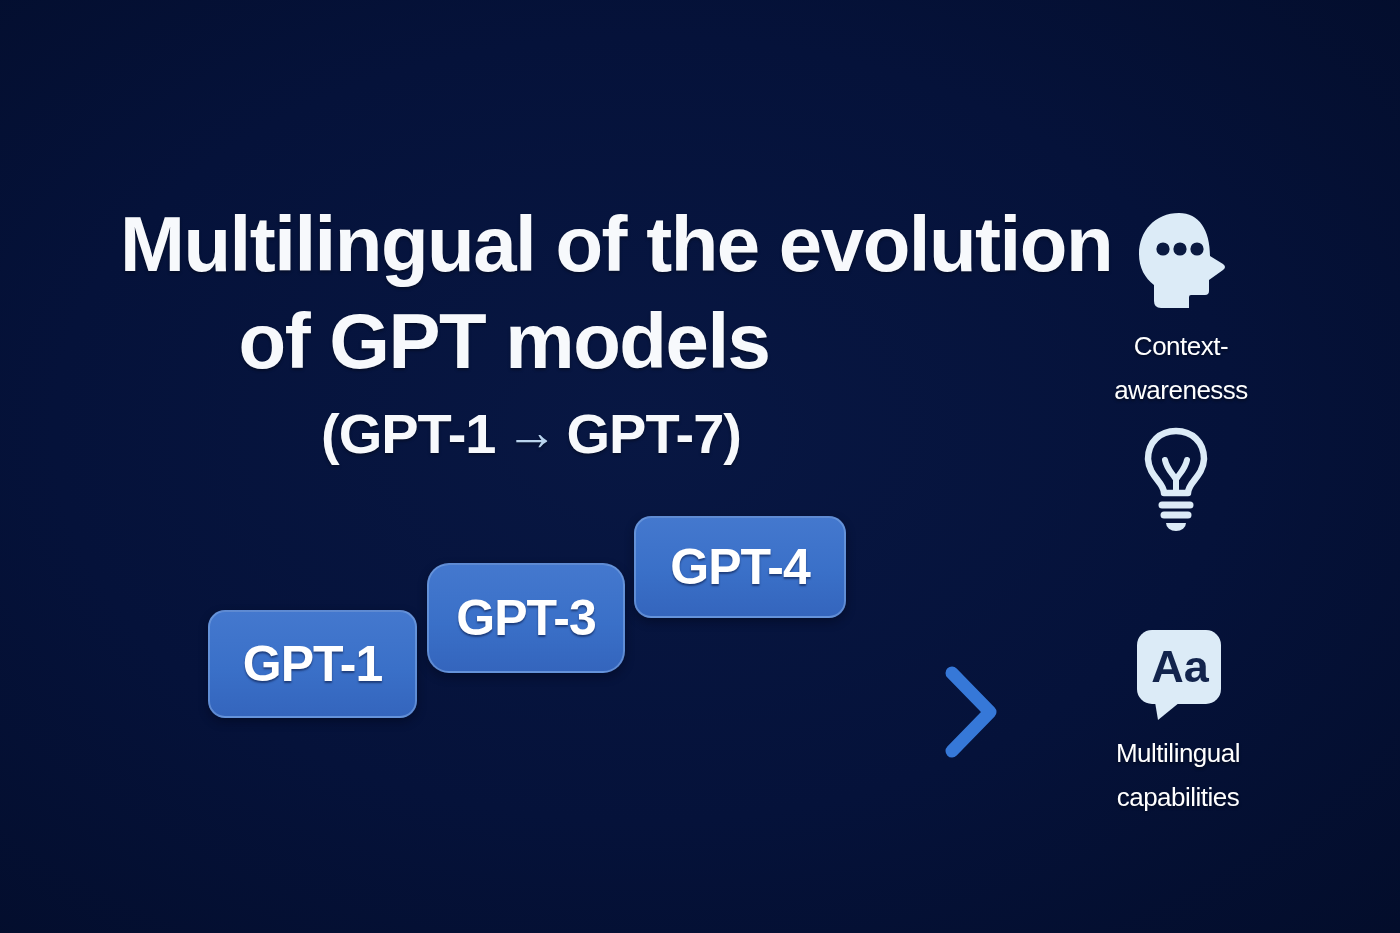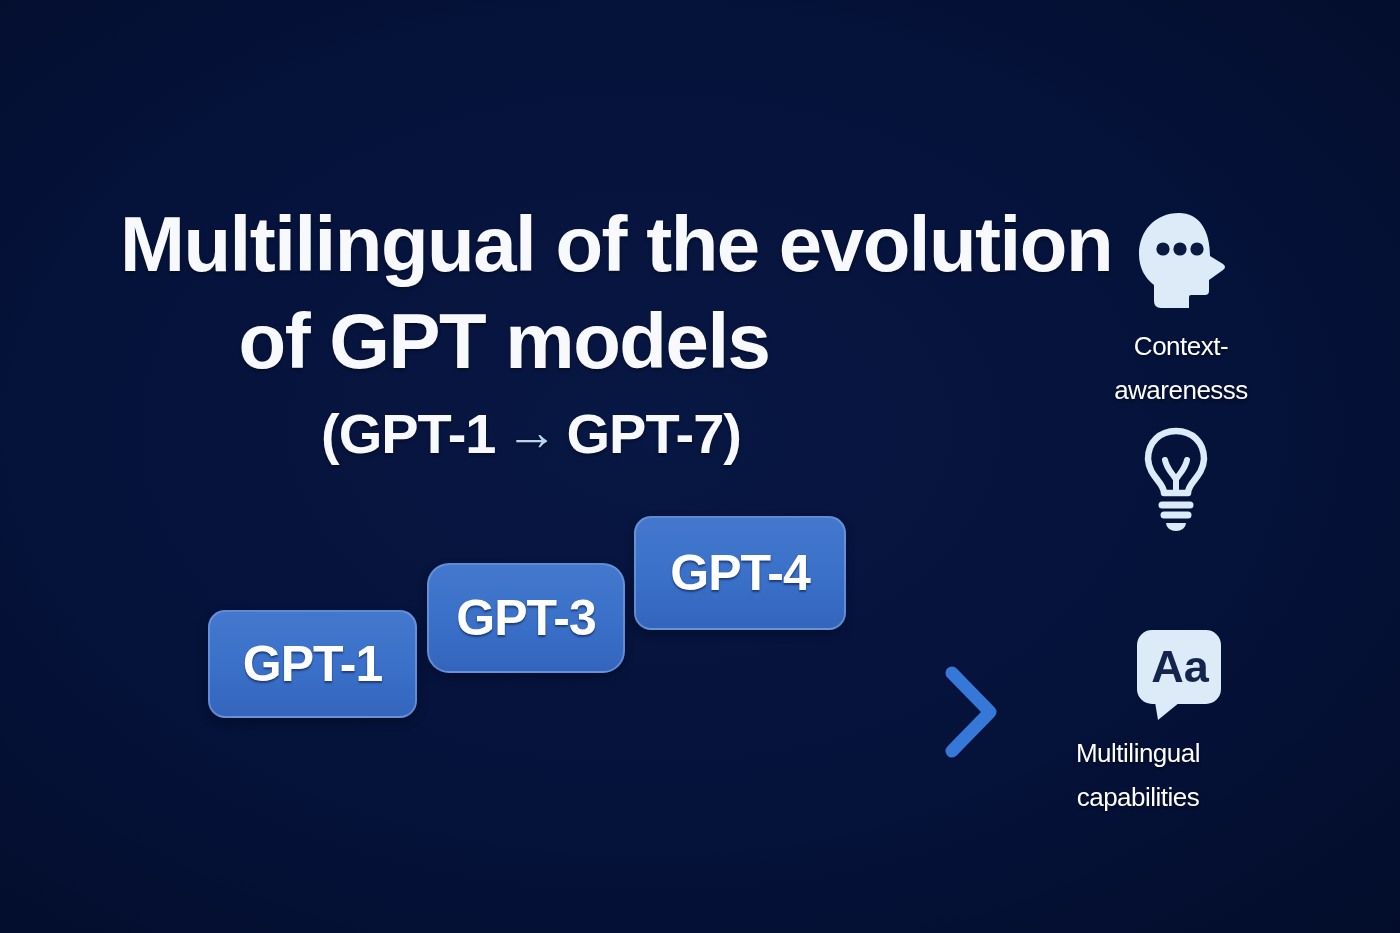--- a/index.html
+++ b/index.html
@@ -38,38 +38,38 @@
     border:2px solid rgba(130,170,228,.55);
     border-radius:17px;box-sizing:border-box;
     box-shadow:0 4px 10px rgba(1,6,24,.45);
   }
   .model-box .model-label{
     color:#fff;font-weight:700;font-size:50px;letter-spacing:-1px;
     text-shadow:0 2px 2px rgba(8,20,60,.55);
   }
   .box-gpt1{left:208px;top:610px;width:209px;height:108px;}
   .box-gpt3{left:427px;top:563px;width:198px;height:110px;border-radius:22px;}
-  .box-gpt4{left:634px;top:516px;width:212px;height:114px;}
+  .box-gpt4{left:634px;top:516px;width:212px;height:102px;}
   .box-gpt5{left:855px;top:454px;width:206px;height:107px;}
   
   .main-arrow{position:absolute;left:290px;top:655px;}
   
   .feature-icon{position:absolute;color:var(--icon-pale,#dcebf7);}
   .icon-head{left:1133px;top:211px;width:95px;height:100px;}
   .icon-bulb{left:1136px;top:427px;width:80px;height:111px;}
   .icon-bubble{left:1133px;top:626px;width:92px;height:98px;}
   .feature-label{
     position:absolute;transform:translateX(-50%);
     color:#ffffff;font-weight:400;font-size:26px;line-height:44px;
     letter-spacing:-0.5px;text-align:center;white-space:nowrap;
     text-shadow:0 2px 3px rgba(0,0,0,.4);
   }
   .label-context{left:1181px;top:324px;}
   .label-creativity{left:1186px;top:546px;}
-  .label-multilingual{left:1138px;top:731px;text-align:center;}
+  .label-multilingual{left:1178px;top:731px;text-align:center;}
 </style>
 </head>
 <body style="--background: #05123a; --box-blue: #3a70c8; --arrow-blue: #3678d8; --icon-pale: #dcebf7; --icon-text-navy: #13244d; --subtitle-arrow: #b9d4ee; --text-white: #f7f9fc;">
 
 <div class="canvas">
 
   <div class="title-line l1">Multilingual of the evolution</div>
   <div class="title-line l2">of GPT models</div>
   <div class="subtitle">
     <span>(GPT-1</span><span class="arrow-glyph">→</span><span>GPT-7)</span>

